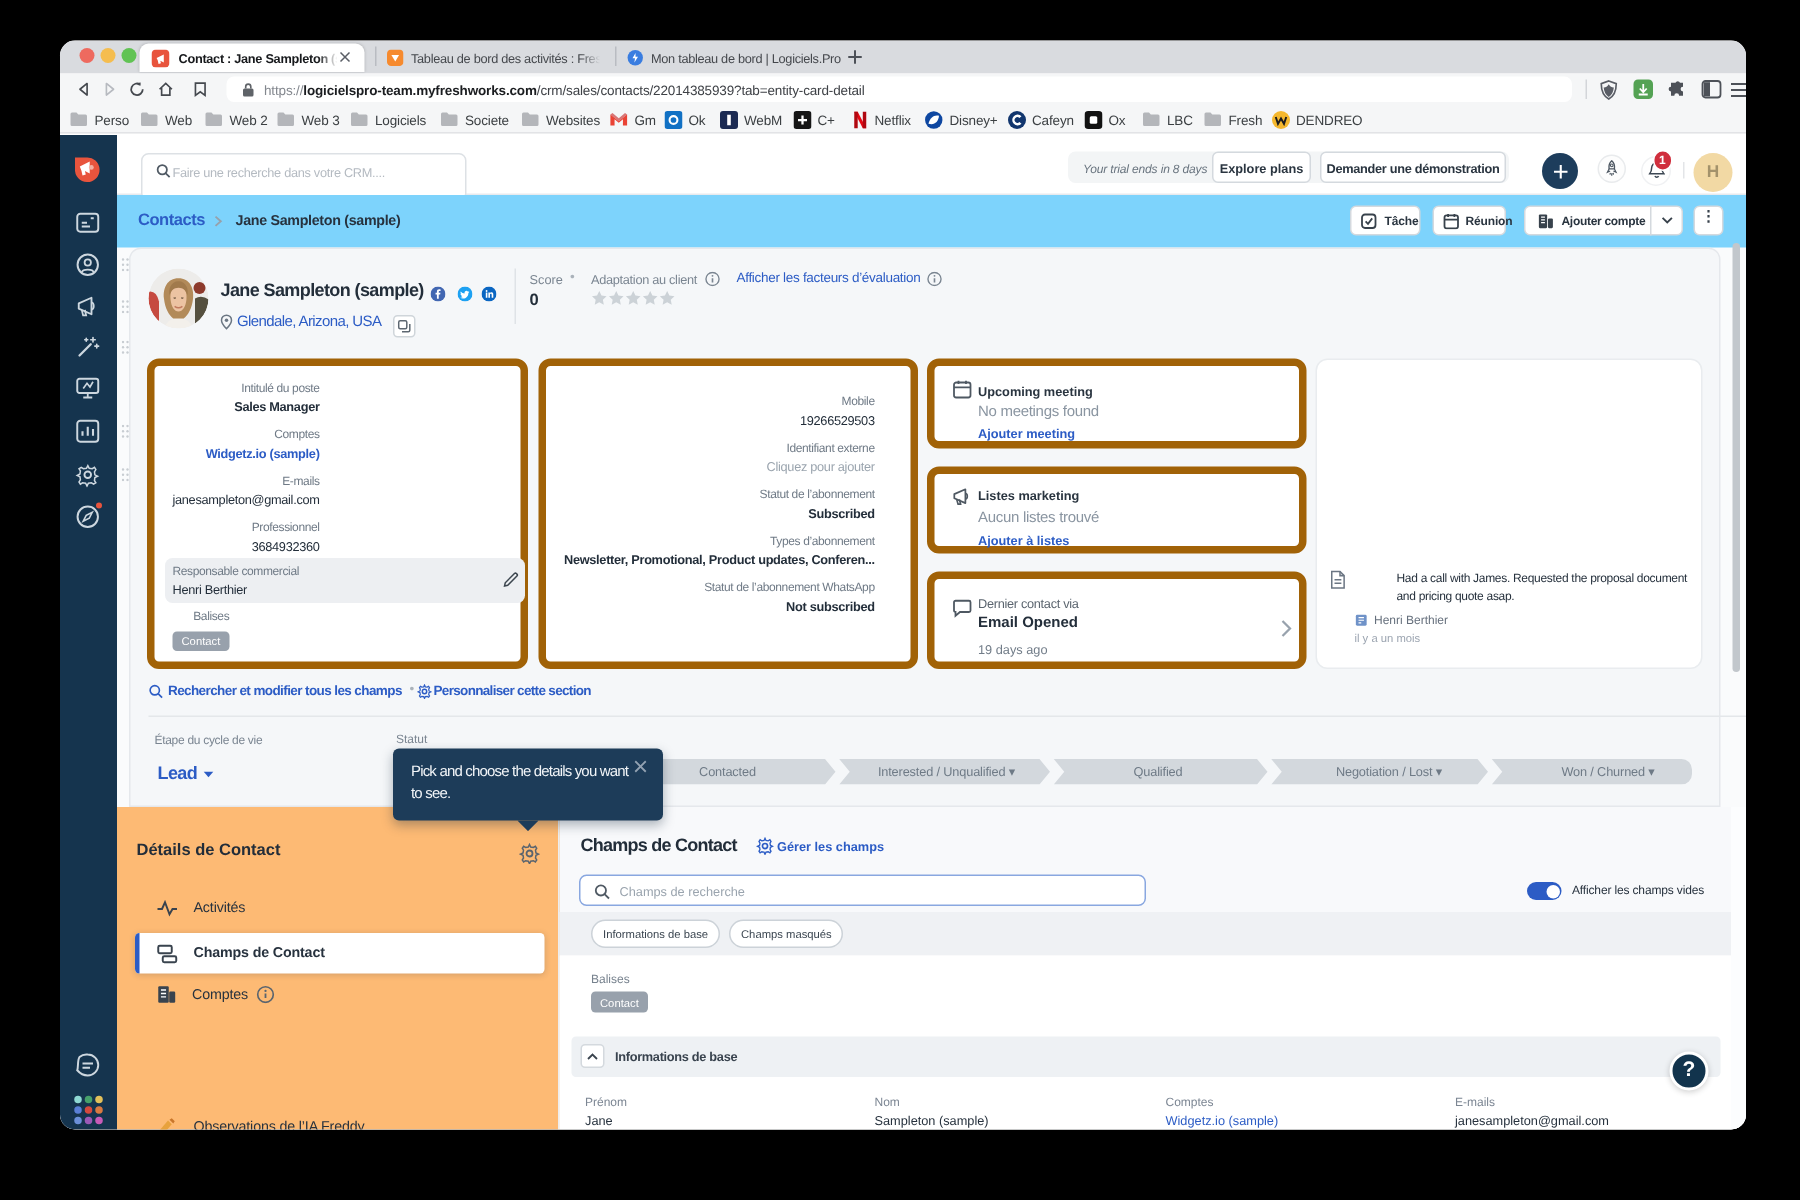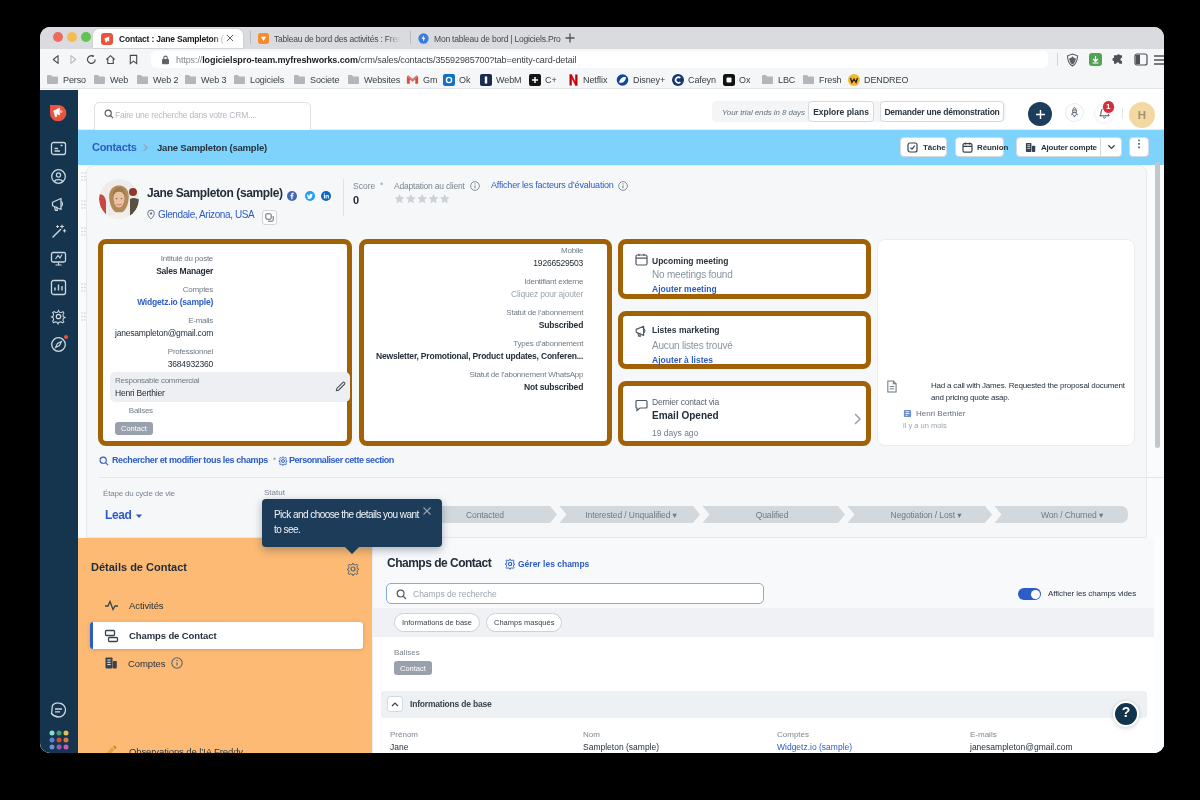--- a/index.html
+++ b/index.html
@@ -89,21 +89,21 @@
         <path d="M1.5 6 L6 1.8 L10.5 6 M3 5 V10.3 H9 V5" stroke="#45494f" stroke-width="1.2" fill="none"></path>
       </svg>
     <svg class="abs" style="left:88px;top:5px" width="11" height="11" viewBox="0 0 12 12">
         <path d="M2.5 1.5 H9.5 V10.5 L6 7.8 L2.5 10.5 Z" stroke="#45494f" stroke-width="1.2" fill="none"></path>
       </svg>
     <div id="urlbar">
       <svg class="abs" style="left:10px;top:4px" width="9" height="10" viewBox="0 0 9 10">
           <rect x="1" y="4" width="7" height="5.3" rx="1" fill="#5f6368"></rect>
           <path d="M2.8 4 V2.8 A1.7 1.7 0 0 1 6.2 2.8 V4" stroke="#5f6368" stroke-width="1.1" fill="none"></path>
         </svg>
-      <div class="abs" style="left:25px;top:4px;"><span style="color:#83878e">https://</span><b style="color:#1b1d20;font-weight:bold">logicielspro-team.myfreshworks.com</b><span style="color:#3e4146">/crm/sales/contacts/35592985700?tab=entity-card-detail</span></div>
+      <div class="abs" style="left:25px;top:4px;"><span style="color:#83878e">https://</span><b style="color:#1b1d20;font-weight:bold">logicielspro-team.myfreshworks.com</b><span style="color:#3e4146">/crm/sales/contacts/22014385939?tab=entity-card-detail</span></div>
     </div>
     <div class="abs" style="left:1017px;top:4px;width:1px;height:13px;background:#d3d5d9;"></div>
     <svg class="abs" style="left:1026px;top:3.5px" width="13" height="14" viewBox="0 0 13 14">
         <path d="M6.5 1 L11.5 2.8 C11.5 7.5 10 11 6.5 13 C3 11 1.5 7.5 1.5 2.8 Z" fill="none" stroke="#5a5e66" stroke-width="1.1"></path>
         <path d="M6.5 3.2 C7.5 4.8 8.6 5.4 9.9 5.3 C9.6 8.3 8.5 10.3 6.5 11.6 C4.5 10.3 3.4 8.3 3.1 5.3 C4.4 5.4 5.5 4.8 6.5 3.2 Z" fill="#5a5e66"></path>
       </svg>
     <div class="abs" style="left:1049px;top:3.5px;width:13px;height:13px;border-radius:3px;background:#54a254;"></div>
     <svg class="abs" style="left:1049px;top:3.5px" width="13" height="13" viewBox="0 0 13 13">
         <path d="M6.5 3 V8 M4.2 6 L6.5 8.5 L8.8 6 M3.5 10 H9.5" stroke="#fff" stroke-width="1.2" fill="none"></path>
       </svg>
@@ -444,21 +444,21 @@
               <path d="M1.5 10.5 L2 8.2 L8.7 1.5 a1 1 0 0 1 1.4 0 l.4 .4 a1 1 0 0 1 0 1.4 L3.8 10 Z" fill="none" stroke="#3c464f" stroke-width="1.1"></path>
             </svg>
         </div>
         <div class="abs" style="left:12px;top:161px;">
           <div class="lbl">Balises</div>
           <div style="display:inline-block;background:#98a1ac;color:#fff;font-size:7.5px;border-radius:3px;padding:2px 6px;margin-top:0;">Contact</div>
         </div>
       </div>
 
       <div class="card" style="left:272px;top:73px;width:253px;height:207px;">
-        <div class="abs" style="left:12px;top:1px;">
+        <div class="abs" style="left:12px;top:18px;">
           <div class="lbl">Mobile</div>
             <div class="val" style="font-weight:normal;">19266529503</div>
           <div class="lbl">Identifiant externe</div>
             <div style="font-size:8.5px;letter-spacing:-0.2px;color:#9aa4ae;line-height:12px;margin-bottom:7px;">Cliquez pour ajouter</div>
           <div class="lbl">Statut de l’abonnement</div>
             <div class="val">Subscribed</div>
           <div class="lbl">Types d’abonnement</div>
             <div class="val" style="white-space:nowrap;">Newsletter, Promotional, Product updates, Conferen...</div>
           <div class="lbl">Statut de l’abonnement WhatsApp</div>
             <div class="val">Not subscribed</div>

